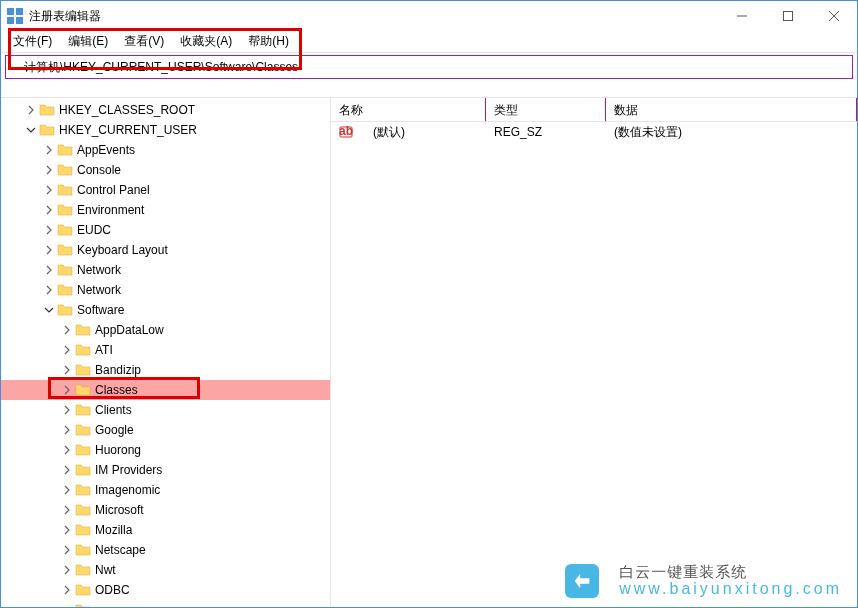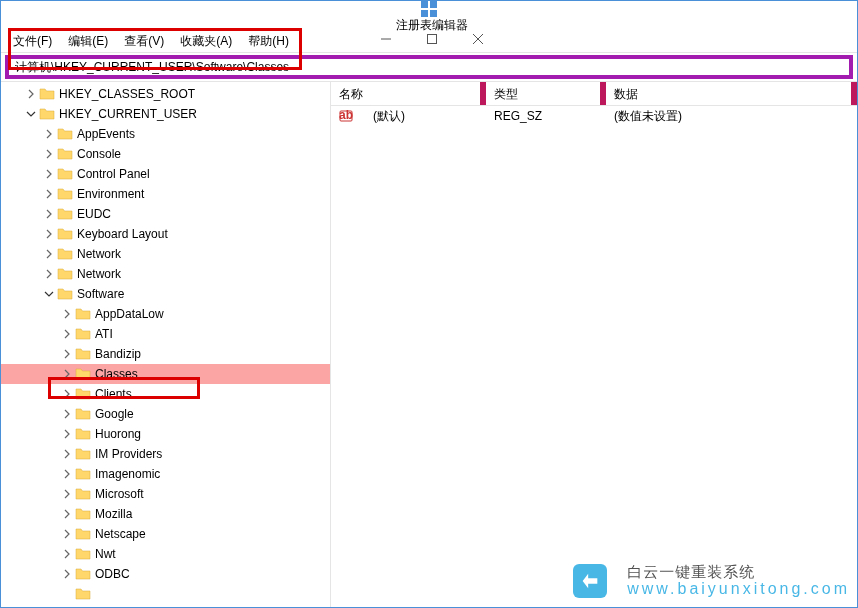--- a/index.html
+++ b/index.html
@@ -1,60 +1,60 @@
 <!DOCTYPE html>
 <html><head>
 <meta charset="utf-8">
 <style>
 * { margin: 0; padding: 0; box-sizing: border-box; font-family: "Microsoft YaHei", "Segoe UI", sans-serif; font-size: 12px; }
 body { background: #fff; width: 858px; height: 608px; overflow: hidden; position: relative; }
 
 .window { width: 858px; height: 608px; border: 1px solid #4a90d9; display: flex; flex-direction: column; background: #fff; }
 
-.titlebar { height: 30px; background: #fff; display: flex; align-items: center; padding: 0 0 0 6px; flex-direction: column; }
+.titlebar { height: 30px; background: #fff; display: flex; align-items: center; padding: 0 0 0 6px; }
 .titlebar-icon { width: 16px; height: 16px; margin-right: 6px; }
 .titlebar-title { flex: 1; font-size: 12px; color: #000; }
 .win-controls { display: flex; height: 100%; }
 .win-btn { width: 46px; height: 100%; display: flex; align-items: center; justify-content: center; color: #555; cursor: pointer; }
 
 .menubar { height: 22px; display: flex; align-items: center; padding: 0 4px; border-bottom: 1px solid #e5e5e5; position: relative; }
 .menu-item { padding: 16px 8px; cursor: pointer; color: #000; }
 
-.addressbar { height: 24px; border: 4px solid #a21caf; margin: 2px 4px; display: flex; align-items: center; padding: 0 6px; position: relative; }
+.addressbar { height: 24px; border: 1px solid #a21caf; margin: 2px 4px; display: flex; align-items: center; padding: 0 18px; position: relative; }
 .addressbar input { flex: 1; border: none; outline: none; font-size: 12px; background: transparent; }
 
 .highlight-menu { position: absolute; border: 3px solid #d00; pointer-events: none; top: 28px; left: 8px; width: 294px; height: 42px; z-index: 10; }
 .highlight-classes { position: absolute; border: 3px solid #d00; pointer-events: none; top: 377px; left: 48px; width: 152px; height: 22px; z-index: 10; }
 
-.content { flex: 1; display: flex; border-top: 1px solid #e5e5e5; overflow: hidden; }
+.content { flex: 1; display: flex; border-top: 1px solid #e5e5e5; overflow: hidden; margin-top: 16px; }
 .tree-panel { width: 330px; border-right: 1px solid #e5e5e5; overflow-y: auto; overflow-x: hidden; padding: 2px 0; }
 .list-panel { flex: 1; display: flex; flex-direction: column; }
 
 .tree-node { display: flex; align-items: center; height: 20px; cursor: pointer; white-space: nowrap; }
 .tree-node.selected { background: #fca5a5; }
 .tree-chevron { width: 16px; height: 16px; display: flex; align-items: center; justify-content: center; color: #666; }
 .tree-indent { display: inline-block; }
 .tree-icon { width: 16px; height: 16px; margin: 0 4px 0 0; flex-shrink: 0; }
 .tree-label { color: #000; }
 
 .list-header { height: 24px; display: flex; border-bottom: 1px solid #e5e5e5; }
-.list-col { padding: 4px 8px; border-right: 6px solid #be185d; color: #000; cursor: pointer; }
+.list-col { padding: 4px 8px; border-right: 1px solid #be185d; color: #000; cursor: pointer; }
 .col-name { width: 155px; }
 .col-type { width: 120px; }
 .col-data { flex: 1; }
 
 .list-body { flex: 1; overflow: auto; }
 .list-row { display: flex; align-items: center; height: 20px; cursor: pointer; }
 .list-cell { padding: 2px 8px; display: flex; align-items: center; gap: 16px; }
 .list-cell.col-name { width: 155px; }
 .list-cell.col-type { width: 120px; }
 .list-cell.col-data { flex: 1; }
 .reg-icon { width: 14px; height: 14px; margin-right: 4px; flex-shrink: 0; }
 
-.watermark { position: absolute; right: 8px; bottom: 10px; display: flex; align-items: center; gap: 20px; opacity: 0.85; pointer-events: none; }
+.watermark { position: absolute; right: 16px; bottom: 10px; display: flex; align-items: center; gap: 20px; opacity: 0.85; pointer-events: none; }
 .watermark-logo { width: 34px; height: 34px; background: #29abe2; border-radius: 6px; display: flex; align-items: center; justify-content: center; }
 .watermark-text { display: flex; flex-direction: column; line-height: 1.1; }
 .watermark-title { font-size: 15px; color: #333; font-weight: 500; letter-spacing: 1px; }
 .watermark-url { font-size: 16px; color: #29abe2; letter-spacing: 3px; }
 </style>
 </head>
 <body>
 
 <div class="window">
   <div class="titlebar">

